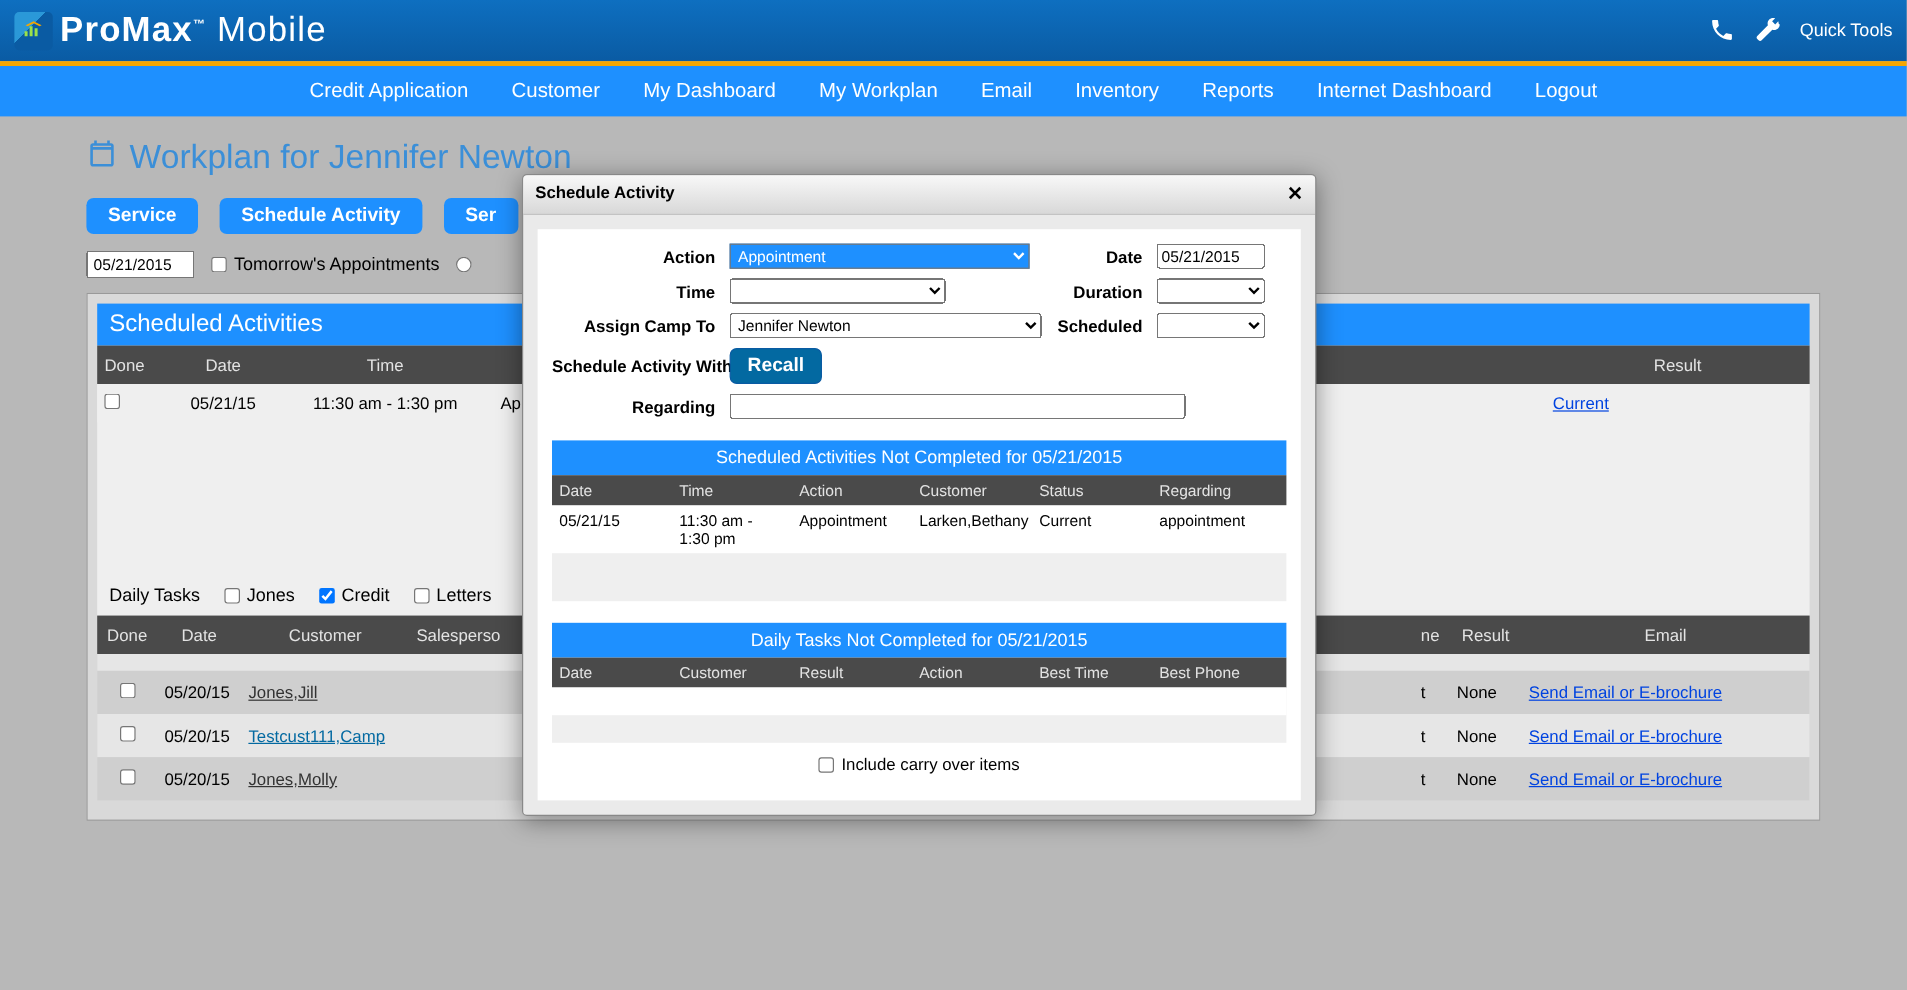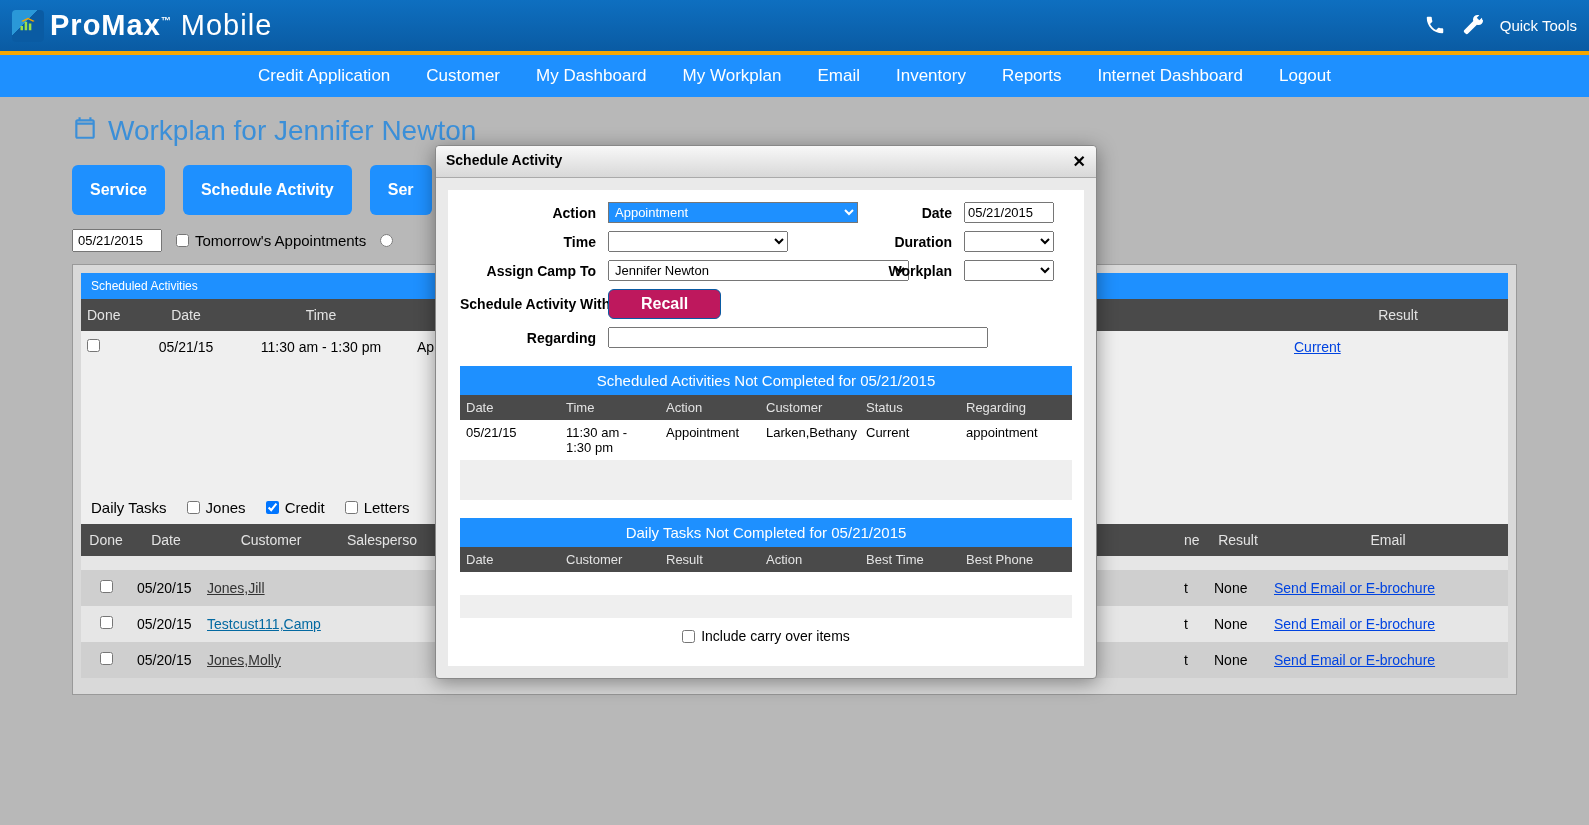--- a/index.html
+++ b/index.html
@@ -12,46 +12,46 @@
 .logo-text .tm{font-size:10px;vertical-align:super}
 .logo-text .mob{font-weight:400}
 .topright{position:absolute;right:12px;top:14px;display:flex;align-items:center;gap:16px;color:#fff;font-size:15px}
 .ticon{width:22px;height:22px;fill:#fff}
 .navbar{background:#1e90ff;height:42px;display:flex;align-items:center;justify-content:center;gap:36px}
 .navbar a{color:#fff;text-decoration:none;font-size:17px}
 .page{padding:18px 72px 0 72px}
 .pagetitle{display:flex;gap:10px;color:#3b8fd8;font-size:28px;font-weight:400;margin-bottom:18px}
 .cal-icon{width:26px;height:26px;fill:#3b8fd8}
 .btnrow{display:flex;gap:18px;margin-bottom:14px}
-.bluebtn{background:#1e90ff;color:#fff;border:none;border-radius:6px;padding:16px 18px;font-size:16px;font-weight:700;cursor:pointer}
+.bluebtn{background:#1e90ff;color:#fff;border:none;border-radius:6px;padding:6px 18px;font-size:16px;font-weight:700;cursor:pointer}
 .filterrow{display:flex;align-items:center;gap:14px;margin-bottom:12px;font-size:15px}
 .filterrow input[type=text]{width:90px;padding:2px 4px;font-size:13px}
 .chk,.rad{display:flex;align-items:center;gap:6px}
 .panel{background:#d9d9d9;border:1px solid #999;padding:8px;position:relative}
-.secthdr{background:#1e90ff;color:#fff;padding:6px 10px;font-size:12px}
+.secthdr{background:#1e90ff;color:#fff;padding:6px 10px;font-size:20px}
 .gridhdr{background:#4a4a4a;color:#e3e3e3;display:flex;font-size:14px}
 .gridhdr>div,.gridrow>div{padding:8px 6px}
 .gridrow{display:flex;background:#efefef;font-size:14px}
 .gridscroll{height:160px;overflow-y:scroll;background:#efefef}
 .dailybar{background:#efefef;padding:8px 10px;font-size:15px;display:flex;gap:20px;align-items:center}
 .link{color:#0043e0;text-decoration:underline;cursor:pointer}
 .gridscroll2{height:130px;overflow-y:scroll}
 .row2{display:flex;background:#cfcfcf;font-size:14px}
 .row2.lt{background:#e6e6e6}
 .row2>div{padding:10px 6px}
 
 .modal{position:absolute;left:435px;top:145px;width:662px;background:#eaeaea;border:1px solid #888;box-shadow:0 4px 20px rgba(0,0,0,.4);border-radius:4px}
 .modtitle{background:linear-gradient(#f8f8f8,#d8d8d8);padding:6px 10px;font-size:14px;font-weight:700;border-bottom:1px solid #aaa;display:flex;justify-content:space-between;border-radius:4px 4px 0 0}
 .modclose{font-size:16px;cursor:pointer;font-weight:700}
 .modbody{background:#fff;margin:12px;padding:12px}
 .form{display:grid;grid-template-columns:140px 250px 90px 120px;gap:8px 8px;align-items:center;font-size:14px;font-weight:700}
 .form label{text-align:right;padding-right:4px}
 .form select,.form input[type=text]{width:100%;font-size:13px;padding:1px 2px}
 .actsel{background:#1e90ff;color:#fff;width:140px}
-.recallbtn{background:#be185d;color:#fff;border:1px solid #0a5ba3;border-radius:6px;padding:5px 32px;font-size:16px;font-weight:700;cursor:pointer}
+.recallbtn{background:#0369a1;color:#fff;border:1px solid #0a5ba3;border-radius:6px;padding:5px 14px;font-size:16px;font-weight:700;cursor:pointer}
 .subhdr{background:#1e90ff;color:#fff;text-align:center;padding:6px;font-size:15px;margin-top:18px}
 .mgridhdr{background:#4a4a4a;color:#e3e3e3;display:flex;font-size:13px}
 .mgridhdr>div,.mrow>div{padding:5px 6px}
 .mrow{display:flex;font-size:13px}
 .mempty{height:46px;background:#efefef}
 .mempty .r{height:23px}
 .mempty .r:nth-child(1){background:#fff}
 .cochk{text-align:center;padding:10px;font-size:14px}
 .modftr{display:flex;justify-content:flex-end;gap:12px;padding:0 18px 14px 0}
 .savebtn{background:#d8121e;color:#fff;border:1px solid #900;border-radius:6px;padding:6px 22px;font-size:16px;font-weight:700;cursor:pointer}
@@ -206,22 +206,22 @@
       <div><select class="actsel"><option>Appointment</option></select></div>
       <label>Date</label>
       <div><input type="text" style="width: 90px;" value="05/21/2015"></div>
 
       <label>Time</label>
       <div><select style="width:180px"><option></option></select></div>
       <label>Duration</label>
       <div><select style="width:90px"><option></option></select></div>
 
       <label>Assign Camp To</label>
-      <div><select style="width:301px"><option>Jennifer Newton</option></select></div>
-      <label>Workplan</label>
+      <div><select style="width:260px"><option>Jennifer Newton</option></select></div>
+      <label>Scheduled</label>
       <div><select style="width:90px"><option></option></select></div>
 
       <label style="grid-column:1;white-space:nowrap">Schedule Activity With</label>
       <div style="grid-column:2"><button class="recallbtn">Recall</button></div>
       <div></div>
         <div></div>
 
       <label>Regarding</label>
       <div style="grid-column:2/5"><input type="text" style="width: 380px;"></div>
     </div>

